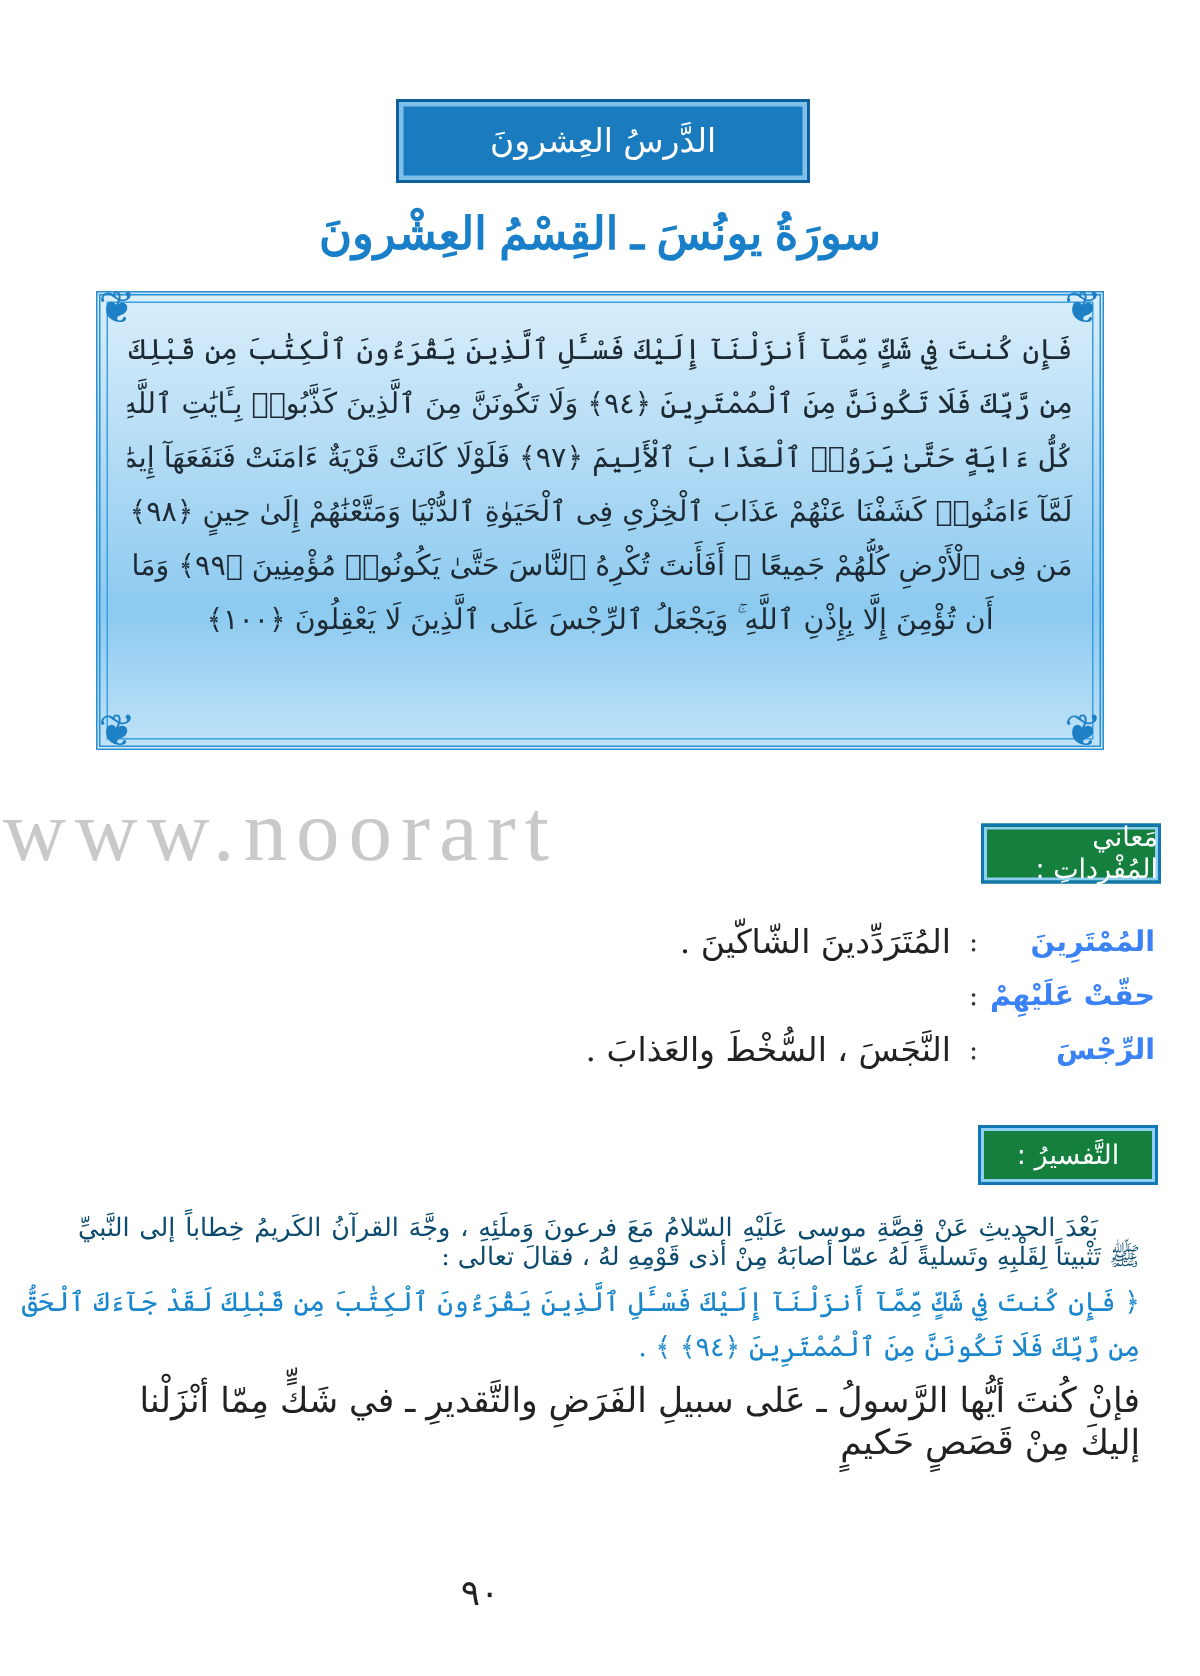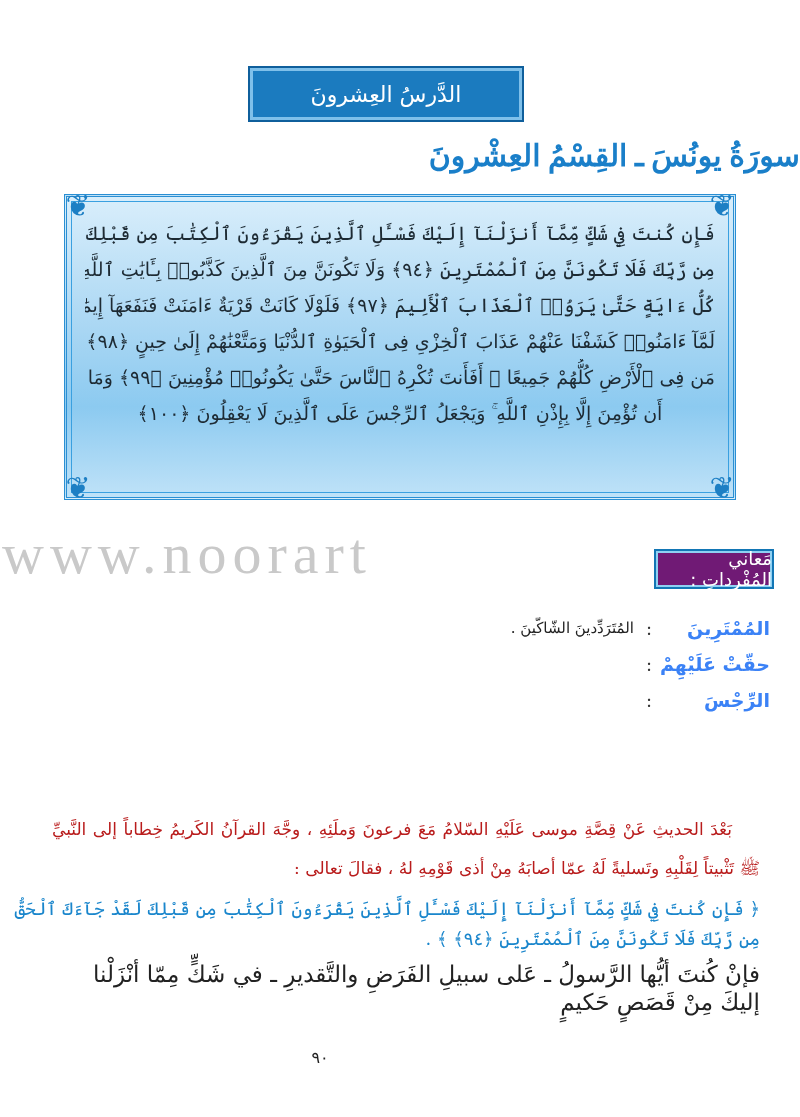--- a/index.html
+++ b/index.html
@@ -1,67 +1,67 @@
 <!DOCTYPE html>
 <html><head>
 <meta charset="utf-8">
 <style>
   html, body { margin:0; padding:0; background:#ffffff; }
   body { width:800px; height:1117px; position:relative; overflow:hidden;
          font-family:"DejaVu Serif", serif; color:#222; }
   .page { position:absolute; left:0; top:0; width:800px; height:1117px; }
 
   
-  .lesson-banner { position:absolute; left:248px; top:66px; width:272px; height:52px;
+  .lesson-banner { position:absolute; left:264px; top:66px; width:272px; height:52px;
     background:#1b7bbf; border:2px solid #0f5f9c; box-shadow: inset 0 0 0 3px #7fc0ea, inset 0 0 0 5px #1b7bbf;
     display:flex; align-items:center; justify-content:center; }
   .lesson-banner span { color:#ffffff; font-size:22px; font-family:"DejaVu Sans", sans-serif; direction:rtl; }
 
-  .surah-title { position:absolute; left:0; width:800px; top:138px; text-align:right;
-    color:#1a7fc9; font-size:30px; font-weight:bold; direction:rtl; font-family:Liberation Serif, serif; }
+  .surah-title { position:absolute; left:0; width:800px; top:138px; text-align:center;
+    color:#1a7fc9; font-size:30px; font-weight:bold; direction:rtl; font-family:Liberation Sans, sans-serif; }
 
   
   .quran-frame { position:absolute; left:64px; top:194px; width:672px; height:306px;
     background: linear-gradient(180deg,#d9eefb 0%, #a8d6f3 45%, #8ccaf0 70%, #bfe2f8 100%);
     border:3px double #2a8fd3; box-sizing:border-box; }
   .quran-frame::before { content:""; position:absolute; inset:4px; border:1px solid #3aa0e0; pointer-events:none; }
   .corner { position:absolute; width:38px; height:38px; color:#1d7fc4; font-size:30px; line-height:38px; text-align:center; }
   .corner.tl { left:-8px; top:-10px; } .corner.tr { right:-8px; top:-10px; }
   .corner.bl { left:-8px; bottom:-10px; } .corner.br { right:-8px; bottom:-10px; }
   .quran-lines { position:absolute; left:18px; right:18px; top:18px; direction:rtl; }
   .quran-line { font-size:19px; line-height:36px; color:#1d2a33; text-align:justify; text-align-last:justify; white-space:nowrap; overflow:hidden; }
   .quran-line.last { text-align:center; text-align-last:center; }
 
   
   .watermark { position:absolute; left:2px; top:520px; font-family:Liberation Serif, serif;
     font-size:58px; color:#c9c9c9; letter-spacing:6px; }
 
   
-  .section-header { position:absolute; background:#701a75; border:2px solid #1276b5;
+  .section-header { position:absolute; background:#15803d; border:2px solid #1276b5;
     box-shadow: inset 0 0 0 2px #8fd0f2; color:#fff; font-family:"DejaVu Sans", sans-serif;
     font-size:18px; direction:rtl; display:flex; align-items:center; justify-content:center; }
   .hdr-vocab { left:654px; top:549px; width:116px; height:36px; }
   .hdr-tafsir { left:652px; top:750px; width:116px; height:36px; }
 
   
   .vocab { position:absolute; left:360px; top:610px; width:410px; direction:rtl; }
   .vocab-row { display:flex; height:36px; align-items:center; }
   .vocab-term { width:118px; color:#3b82f6; font-size:19px; font-weight:bold; font-family:"DejaVu Sans", sans-serif; }
   .vocab-colon { width:18px; font-size:18px; color:#333; }
-  .vocab-def { font-size:15px; color:#222; }
+  .vocab-def { font-size:22px; color:#222; }
 
   
   .tafsir { position:absolute; left:52px; right:40px; top:810px; direction:rtl; }
-  .para { font-size:17px; line-height:39px; color:#b91c1c; text-align:justify; }
+  .para { font-size:17px; line-height:19px; color:#0c4a6e; text-align:justify; }
   .para .indent { display:inline-block; width:28px; }
   .quote { color:#1a86cc; font-size:18px; line-height:30px; margin-top:6px; }
   .quote-line { white-space:nowrap; }
   .para2 { margin-top:6px; font-size:23px; line-height:28px; }
 
-  .page-number { position:absolute; left:0; width:640px; top:1048px; text-align:center; font-size:16px; color:#222; }
+  .page-number { position:absolute; left:0; width:640px; top:1048px; text-align:center; font-size:24px; color:#222; }
 </style>
 </head>
 <body>
 
 <div class="page">
 
   <div class="lesson-banner">
     <span>الدَّرسُ العِشرونَ</span>
   </div>
 
@@ -94,23 +94,27 @@
       <span class="vocab-colon">:</span>
       <span class="vocab-def">المُتَرَدِّدينَ الشّاكّينَ .</span>
     </div>
     <div class="vocab-row">
       <span class="vocab-term">حقّتْ عَلَيْهِمْ</span>
       <span class="vocab-colon">:</span>
     </div>
     <div class="vocab-row">
       <span class="vocab-term">الرِّجْسَ</span>
       <span class="vocab-colon">:</span>
+      <span class="vocab-def">النَّجَسَ ، السُّخْطَ والعَذابَ .</span>
     </div>
   </div>
 
+  <div class="section-header hdr-tafsir">
+    <span>التَّفسيرُ :</span>
+  </div>
 
   <div class="tafsir">
     <div class="para">
       <span class="indent"></span><span>بَعْدَ الحديثِ عَنْ قِصَّةِ موسى عَلَيْهِ السّلامُ مَعَ فرعونَ وَملَئِهِ ، وجَّهَ القرآنُ الكَريمُ خِطاباً إلى النَّبيِّ ﷺ تَثْبيتاً لِقَلْبِهِ وتَسليةً لَهُ عمّا أصابَهُ مِنْ أذى قَوْمِهِ لهُ ، فقالَ تعالى :</span>
     </div>
     <div class="quote">
       <div class="quote-line">﴿ فَإِن كُنتَ فِي شَكٍّ مِّمَّآ أَنزَلْنَآ إِلَيْكَ فَسْـَٔلِ ٱلَّذِينَ يَقْرَءُونَ ٱلْكِتَٰبَ مِن قَبْلِكَ لَقَدْ جَآءَكَ ٱلْحَقُّ</div>
       <div class="quote-line">مِن رَّبِّكَ فَلَا تَكُونَنَّ مِنَ ٱلْمُمْتَرِينَ ﴿٩٤﴾ ﴾ .</div>
     </div>
     <div class="para2">فإنْ كُنتَ أيُّها الرَّسولُ ـ عَلى سبيلِ الفَرَضِ والتَّقديرِ ـ في شَكٍّ مِمّا أنْزَلْنا إليكَ مِنْ قَصَصٍ حَكيمٍ</div>

